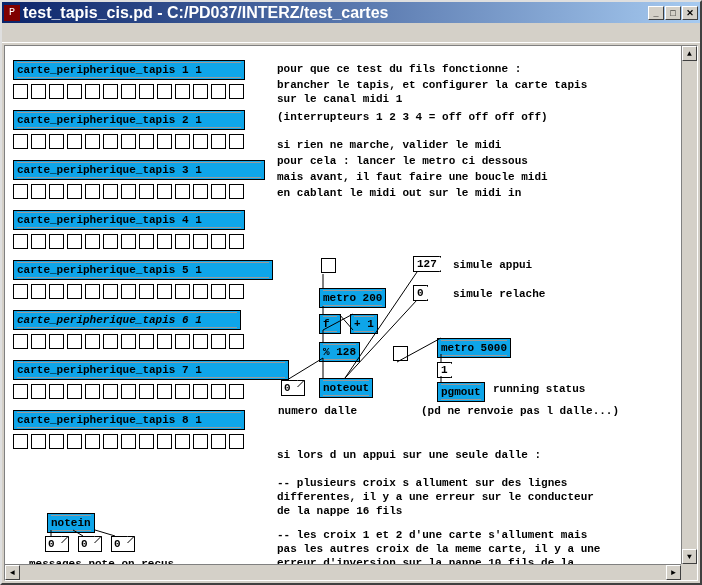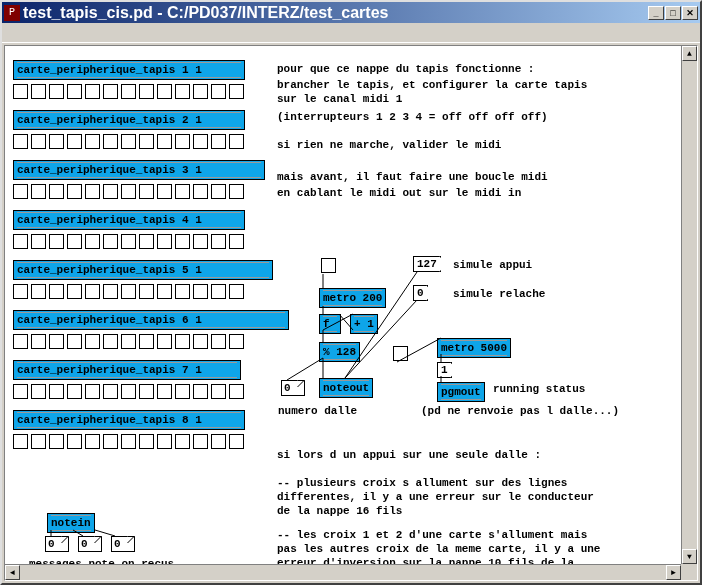--- a/index.html
+++ b/index.html
@@ -144,39 +144,39 @@
             <div class="toggle"></div>
             <div class="toggle"></div>
             <div class="toggle"></div>
             <div class="toggle"></div>
             <div class="toggle"></div>
             <div class="toggle"></div>
             <div class="toggle"></div>
             <div class="toggle"></div>
             <div class="toggle"></div>
           </div>
-          <div class="objbox" style="left: 8px; top: 264px; width: 276px;">
+          <div class="objbox" style="left: 8px; top: 264px; width: 228px; font-style: italic;">
             <div class="objinner">carte_peripherique_tapis 6 1</div>
           </div>
           <div class="togglerow" style="left: 8px; top: 288px;">
             <div class="toggle"></div>
             <div class="toggle"></div>
             <div class="toggle"></div>
             <div class="toggle"></div>
             <div class="toggle"></div>
             <div class="toggle"></div>
             <div class="toggle"></div>
             <div class="toggle"></div>
             <div class="toggle"></div>
             <div class="toggle"></div>
             <div class="toggle"></div>
             <div class="toggle"></div>
             <div class="toggle"></div>
           </div>
-          <div class="objbox" style="left: 8px; top: 314px; width: 228px;">
+          <div class="objbox" style="left: 8px; top: 314px; width: 276px;">
             <div class="objinner">carte_peripherique_tapis 7 1</div>
           </div>
           <div class="togglerow" style="left: 8px; top: 338px;">
             <div class="toggle"></div>
             <div class="toggle"></div>
             <div class="toggle"></div>
             <div class="toggle"></div>
             <div class="toggle"></div>
             <div class="toggle"></div>
             <div class="toggle"></div>
@@ -214,25 +214,26 @@
           <span>0</span>
         </div>
       <div class="numboxpd" style="left:73px; top:490px; width:24px;">
           <span>0</span>
         </div>
       <div class="numboxpd" style="left:106px; top:490px; width:24px;">
           <span>0</span>
         </div>
       <div class="comment" style="left:24px; top:511px;">messages note on recus</div>
 
-      <div class="comment" style="left:272px; top:16px;">pour que ce nappe du tapis fonctionne :</div>
+      <div class="comment" style="left:272px; top:16px;">pour que ce test du fils fonctionne :</div>
       <div class="comment" style="left:272px; top:32px;">brancher le tapis, et configurer la carte tapis
 sur le canal midi 1</div>
       <div class="comment" style="left:272px; top:64px;">(interrupteurs 1 2 3 4 = off off off off)</div>
       <div class="comment" style="left:272px; top:92px;">si rien ne marche, valider le midi</div>
+      <div class="comment" style="left:272px; top:108px;">pour cela : lancer le metro ci dessous</div>
       <div class="comment" style="left:272px; top:124px;text-align:right;">mais avant, il faut faire une boucle midi</div>
       <div class="comment" style="left:272px; top:140px;">en cablant le midi out sur le midi in</div>
 
       <div class="toggle" style="position:absolute; left:316px; top:212px;"></div>
       <div class="objbox" style="left:314px; top:242px;">
           <div class="objinner">metro 200</div>
         </div>
       <div class="objbox" style="left:314px; top:268px; width:22px;">
           <div class="objinner">f</div>
         </div>

